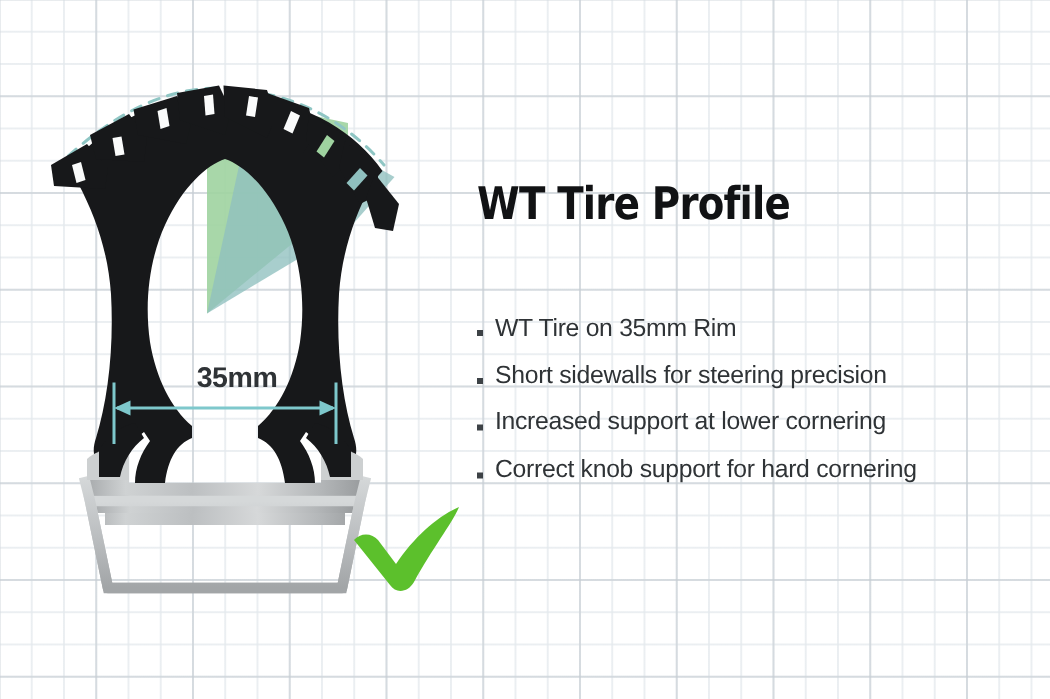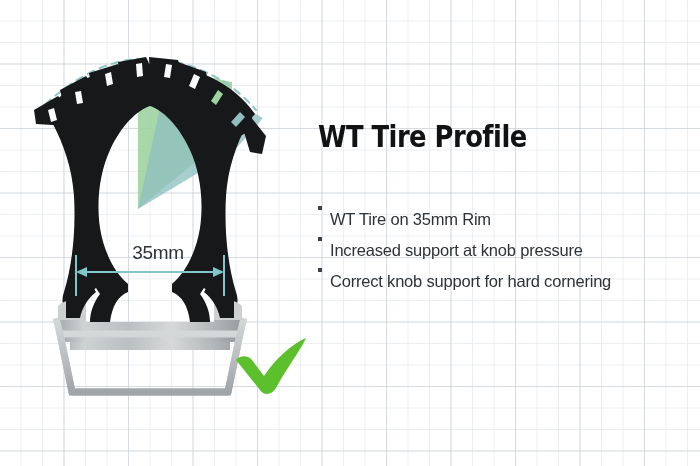--- a/index.html
+++ b/index.html
@@ -31,20 +31,21 @@
     background-position: -1px -1px, -1px -1px, -1px -1px, -1px -1px;
   }
 
   
   #figure {
     position: absolute;
     left: 0;
     top: 0;
     width: 310px;
     height: 374px;
+    font-weight: bold;
   }
   #figure svg { display: block; width: 310px; height: 466px; }
 
   
   #textcol {
     position: absolute;
     left: 318px;
     top: 78px;
     width: 370px;
     margin-top: 43px;
@@ -61,21 +62,21 @@
     transform-origin: left center;
     white-space: nowrap;
   }
 
   #bullets {
     margin-top: 57px;
     list-style: none;
   }
   .bullet-row {
     display: flex;
-    align-items: flex-start;
+    align-items: flex-end;
     margin-bottom: 12.5px;
   }
   .bullet-mark {
     flex: 0 0 auto;
     width: 4px;
     height: 4px;
     background: #3d4246;
     margin-right: 8px;
     position: relative;
     top: -4px;
@@ -280,24 +281,28 @@
 
     <div id="title">WT Tire Profile</div>
 
     <div id="bullets">
 
       <div class="bullet-row">
         <span class="bullet-mark"></span>
         <span class="bullet-text">WT Tire on 35mm Rim</span>
       </div>
 
-
       <div class="bullet-row">
         <span class="bullet-mark"></span>
-        <span class="bullet-text">Increased support at knob pressure</span>
+        <span class="bullet-text">Short sidewalls for steering precision</span>
+      </div>
+
+      <div class="bullet-row">
+        <span class="bullet-mark"></span>
+        <span class="bullet-text">Increased support at lower cornering</span>
       </div>
 
       <div class="bullet-row">
         <span class="bullet-mark"></span>
         <span class="bullet-text">Correct knob support for hard cornering</span>
       </div>
 
     </div>
   </div>
 

